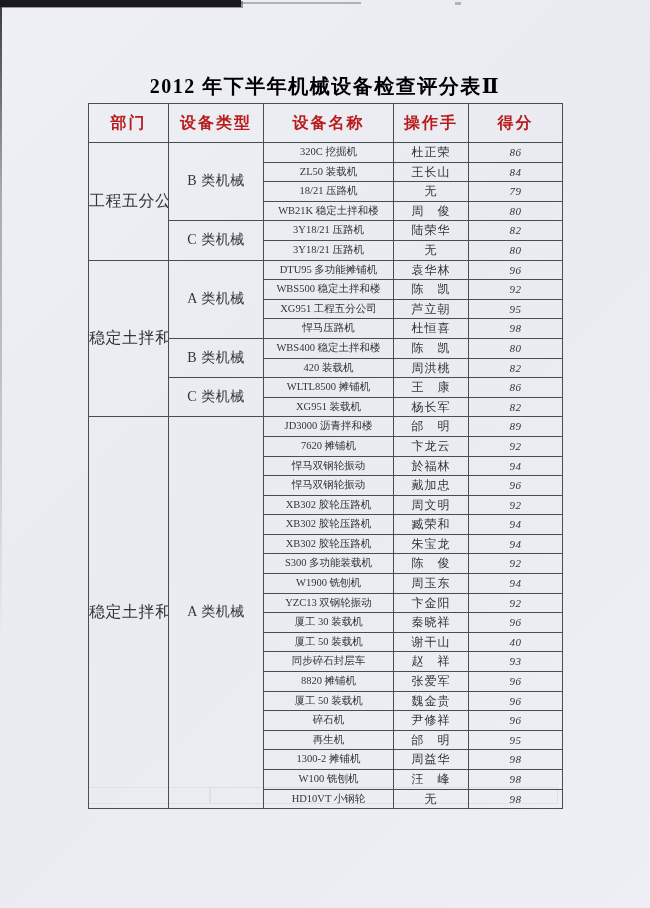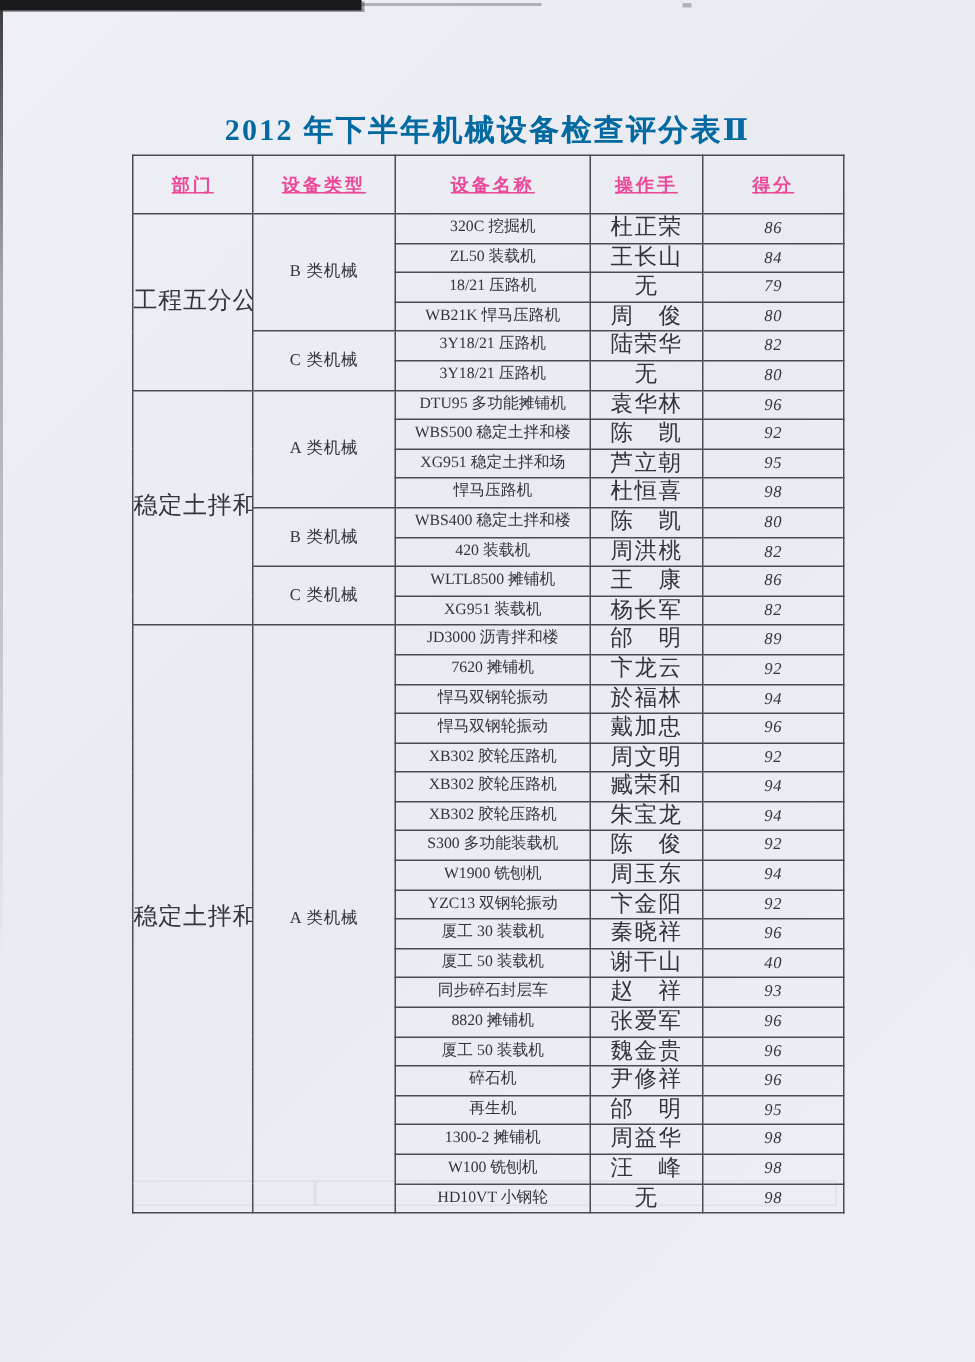--- a/index.html
+++ b/index.html
@@ -13,39 +13,39 @@
   
   .scan-band{position:absolute;left:0;top:0;width:241px;height:7px;background:#1a1a1e;
     box-shadow:2px 1px 0 rgba(26,26,30,.4);}
   .scan-band-tail{position:absolute;left:241px;top:2px;width:120px;height:2px;background:rgba(60,62,70,.35);}
   .scan-left-edge{position:absolute;left:0;top:0;width:2px;height:640px;
     background:linear-gradient(180deg,rgba(25,25,30,.85),rgba(40,42,50,.35) 30%,rgba(40,42,50,.18) 70%,rgba(40,42,50,0));}
   .scan-speck{position:absolute;left:455px;top:2px;width:6px;height:3px;background:rgba(90,95,110,.4);}
   
   .page-title{
     position:absolute;left:0;top:73px;width:650px;text-align:center;
-    font-size:20px;font-weight:bold;letter-spacing:1.5px;color:#0369a1;
+    font-size:20px;font-weight:bold;letter-spacing:1.5px;color:#000000;
   }
   
   table.score-table{
     position:absolute;left:88px;top:103px;width:474px;
     border-collapse:collapse;table-layout:fixed;
   }
   .score-table th,.score-table td{
     border:1px solid #4a4c55;text-align:center;vertical-align:middle;
     padding:0;overflow:hidden;white-space:nowrap;
   }
   .score-table th{
-    height:38px;font-size:12px;font-weight:bold;letter-spacing:2px;color:#ec4899;text-decoration:underline;
+    height:38px;font-size:16px;font-weight:bold;letter-spacing:2px;color:#b91c1c;
   }
   .score-table td{height:18.6px;line-height:18.6px;font-size:10.5px;color:#33343c;}
   td.department-cell{font-size:16px;letter-spacing:.5px;}
-  td.type-cell{font-size:11px;letter-spacing:.5px;}
+  td.type-cell{font-size:14px;letter-spacing:.5px;}
   td.equipment-cell{font-size:10.5px;}
-  td.operator-cell{font-size:15px;letter-spacing:1px;font-family:Liberation Serif, serif;}
+  td.operator-cell{font-size:12px;letter-spacing:1px;font-family:Liberation Serif, serif;}
   td.score-cell{font-size:11px;letter-spacing:.5px;font-style:italic;}
   
   .ghost-bleed{position:absolute;left:210px;top:787px;width:346px;height:15px;
     border:1px solid rgba(120,130,150,.14);opacity:.9;}
   .ghost-bleed-inner{position:absolute;left:88px;top:787px;width:120px;height:15px;
     border:1px solid rgba(120,130,150,.10);}
 </style>
 </head>
 <body>
 
@@ -86,21 +86,21 @@
           <td class="equipment-cell">ZL50 装载机</td>
           <td class="operator-cell">王长山</td>
           <td class="score-cell">84</td>
         </tr>
         <tr>
           <td class="equipment-cell">18/21 压路机</td>
           <td class="operator-cell">无</td>
           <td class="score-cell">79</td>
         </tr>
         <tr>
-          <td class="equipment-cell">WB21K 悍马压路机</td>
+          <td class="equipment-cell">WB21K 稳定土拌和楼</td>
           <td class="operator-cell">周　俊</td>
           <td class="score-cell">80</td>
         </tr>
         <tr>
           <td class="type-cell" rowspan="2">C 类机械</td>
           <td class="equipment-cell">3Y18/21 压路机</td>
           <td class="operator-cell">陆荣华</td>
           <td class="score-cell">82</td>
         </tr>
         <tr>
@@ -114,21 +114,21 @@
           <td class="equipment-cell">DTU95 多功能摊铺机</td>
           <td class="operator-cell">袁华林</td>
           <td class="score-cell">96</td>
         </tr>
         <tr>
           <td class="equipment-cell">WBS500 稳定土拌和楼</td>
           <td class="operator-cell">陈　凯</td>
           <td class="score-cell">92</td>
         </tr>
         <tr>
-          <td class="equipment-cell">XG951 稳定土拌和场</td>
+          <td class="equipment-cell">XG951 工程五分公司</td>
           <td class="operator-cell">芦立朝</td>
           <td class="score-cell">95</td>
         </tr>
         <tr>
           <td class="equipment-cell">悍马压路机</td>
           <td class="operator-cell">杜恒喜</td>
           <td class="score-cell">98</td>
         </tr>
         <tr>
           <td class="type-cell" rowspan="2">B 类机械</td>

